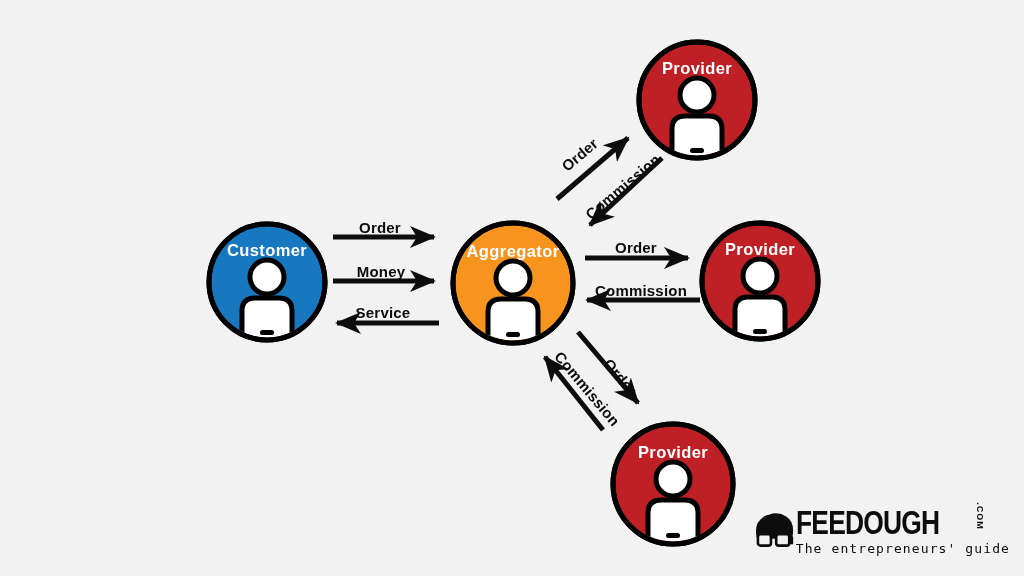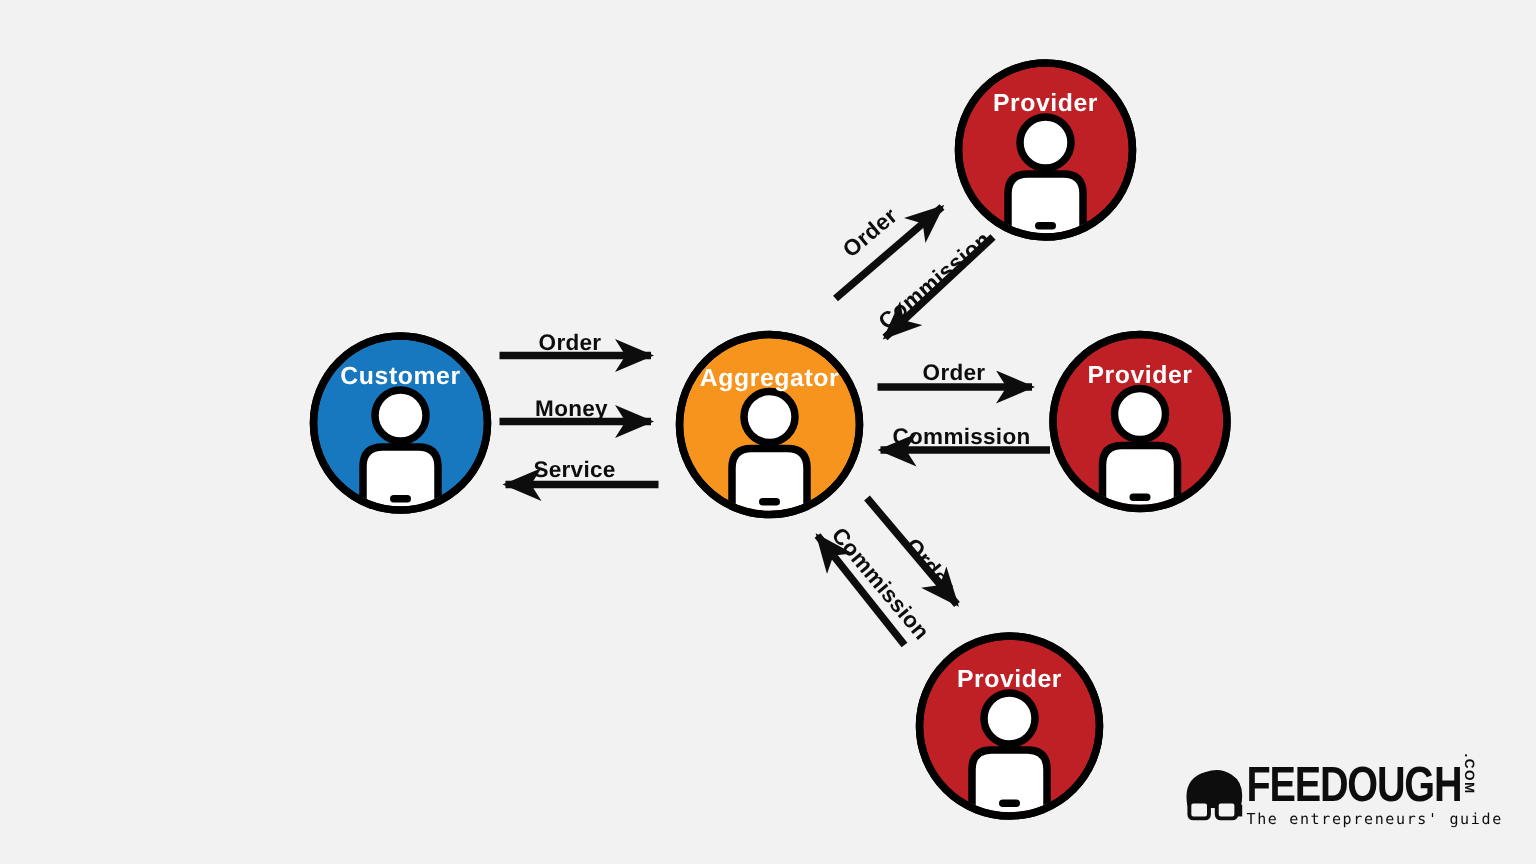--- a/index.html
+++ b/index.html
@@ -24,21 +24,21 @@
     font-weight:bold;font-size:33px;line-height:30px;letter-spacing:-1px;
     transform:scaleX(.80);transform-origin:left bottom;white-space:nowrap;
   }
   .brand-suffix{
     position:absolute;right:17px;top:3px;
     font-weight:bold;font-size:9px;letter-spacing:1px;
     transform:rotate(90deg);transform-origin:center;white-space:nowrap;
   }
   .tagline{
     font-family:"DejaVu Sans Mono", monospace;
-    font-size:10px;letter-spacing:1.1px;white-space:nowrap;margin-top:3px;
+    font-size:13px;letter-spacing:1.1px;white-space:nowrap;margin-top:3px;
   }
 </style>
 </head>
 <body>
 
 
 
 <svg width="1024" height="576" viewBox="0 0 1024 576">
   <defs>
     <marker id="arrow" markerUnits="userSpaceOnUse" markerWidth="28" markerHeight="24" refX="24" refY="11" orient="auto">

